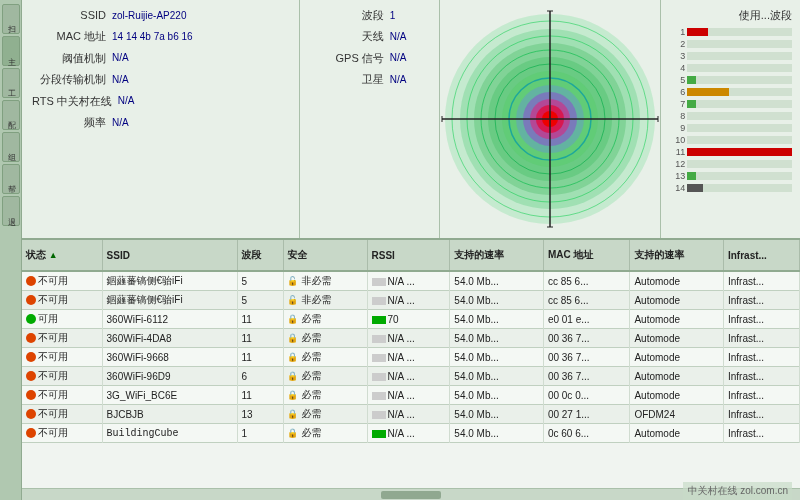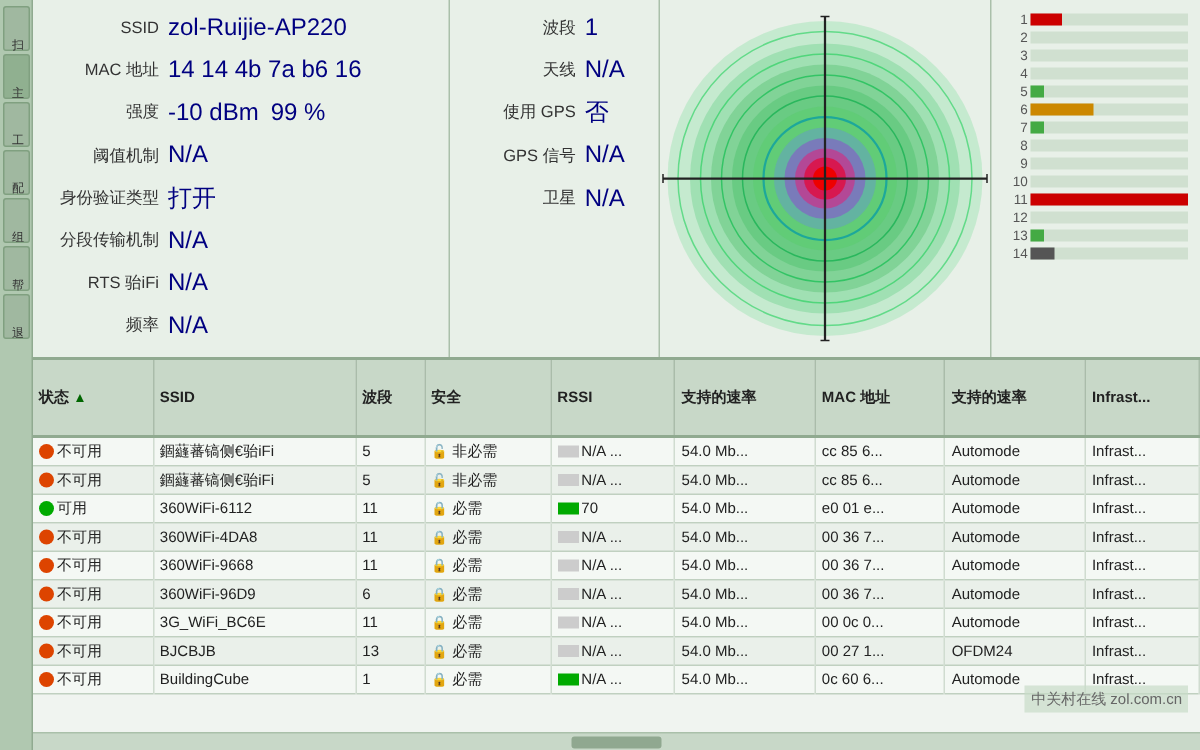--- a/index.html
+++ b/index.html
@@ -76,21 +76,21 @@
     .info-label {
       color: #333;
       min-width: 80px;
       text-align: right;
       padding-right: 6px;
       font-size: 11px;
     }
 
     .info-value {
       color: #000080;
-      font-size: 16px;
+      font-size: 10px;
     }
 
     .info-center {
       width: 160px;
       padding: 8px 10px;
       border-right: 1px solid #aac0aa;
     }
 
     
     .radar-area {
@@ -172,21 +172,21 @@
       border-collapse: collapse;
       font-size: 10px;
     }
 
     thead tr {
       background: #c8d8c8;
       border-bottom: 2px solid #90aa90;
     }
 
     thead th {
-      padding: 18px 4px;
+      padding: 8px 4px;
       text-align: left;
       color: #222;
       font-weight: bold;
       border-right: 1px solid #aabcaa;
       white-space: nowrap;
     }
 
     tbody tr {
       border-bottom: 1px solid #c0d0c0;
       background: #f4f8f4;
@@ -234,21 +234,21 @@
       width: 60px;
       height: 8px;
       background: #90a890;
       border-radius: 2px;
       margin: 0 auto;
     }
 
     
     .watermark {
       position: absolute;
-      bottom: 25px;
+      bottom: 0;
       right: 8px;
       font-size: 10px;
       color: #666;
       background: rgba(200,220,200,0.7);
       padding: 2px 4px;
     }
   </style>
 </head>
 <body>
 
@@ -267,58 +267,45 @@
   <div class="info-left">
     <div class="info-row">
       <span class="info-label">SSID</span>
       <span class="info-value">zol-Ruijie-AP220</span>
     </div>
     <div class="info-row">
       <span class="info-label">MAC 地址</span>
       <span class="info-value">14 14 4b 7a b6 16</span>
     </div>
     <div class="info-row">
-      <span class="info-label">强度</span>
-      <span class="info-value" style="margin-right:8px;">-10 dBm</span>
-      <span class="info-value">99 %</span>
-    </div>
-    <div class="info-row">
       <span class="info-label">阈值机制</span>
       <span class="info-value">N/A</span>
     </div>
     <div class="info-row">
-      <span class="info-label">身份验证类型</span>
-      <span class="info-value">打开</span>
-    </div>
-    <div class="info-row">
       <span class="info-label">分段传输机制</span>
       <span class="info-value">N/A</span>
     </div>
     <div class="info-row">
-      <span class="info-label">RTS 骀iFi</span>
+      <span class="info-label">RTS 中关村在线</span>
       <span class="info-value">N/A</span>
     </div>
     <div class="info-row">
       <span class="info-label">频率</span>
       <span class="info-value">N/A</span>
     </div>
   </div>
 
   <div class="info-center">
     <div class="info-row">
       <span class="info-label">波段</span>
       <span class="info-value">1</span>
     </div>
     <div class="info-row">
       <span class="info-label">天线</span>
       <span class="info-value">N/A</span>
-    </div>
-    <div class="info-row">
-      <span class="info-label">使用 GPS</span>
-      <span class="info-value">否</span>
     </div>
     <div class="info-row">
       <span class="info-label">GPS 信号</span>
       <span class="info-value">N/A</span>
     </div>
     <div class="info-row">
       <span class="info-label">卫星</span>
       <span class="info-value">N/A</span>
     </div>
   </div>
@@ -346,20 +333,21 @@
       <line x1="2" y1="110" x2="218" y2="110" stroke="#222" stroke-width="1.5"></line>
 
       <line x1="107" y1="2" x2="113" y2="2" stroke="#222" stroke-width="1"></line>
       <line x1="107" y1="218" x2="113" y2="218" stroke="#222" stroke-width="1"></line>
       <line x1="2" y1="107" x2="2" y2="113" stroke="#222" stroke-width="1"></line>
       <line x1="218" y1="107" x2="218" y2="113" stroke="#222" stroke-width="1"></line>
     </svg>
   </div>
 
   <div class="chart-right">
+    <div class="chart-title">使用...波段</div>
     <div id="bar-chart-container">
         <div class="bar-row">
           <div class="bar-num">1</div>
           <div class="bar-track">
             <div class="bar-fill" style="width: 20%; background: rgb(204, 0, 0);"></div>
           </div>
         </div>
         <div class="bar-row">
           <div class="bar-num">2</div>
           <div class="bar-track"></div>
@@ -528,21 +516,21 @@
             <td>13</td>
             <td><span style="font-size:9px">🔒</span> 必需</td>
             <td><span style="display:inline-block;width:14px;height:8px;background:#cccccc;vertical-align:middle;margin-right:2px"></span>N/A ...</td>
             <td>54.0 Mb...</td>
             <td>00 27 1...</td>
             <td>OFDM24</td>
             <td>Infrast...</td>
           </tr>
           <tr>
             <td><span class="status-dot" style="background:#dd4400"></span>不可用</td>
-            <td style="max-width: 100px;">BuildingCube</td>
+            <td style="max-width: 100px; font-family: Liberation Mono, monospace;">BuildingCube</td>
             <td>1</td>
             <td><span style="font-size:9px">🔒</span> 必需</td>
             <td><span style="display:inline-block;width:14px;height:8px;background:#00aa00;vertical-align:middle;margin-right:2px"></span>N/A ...</td>
             <td>54.0 Mb...</td>
             <td>0c 60 6...</td>
             <td>Automode</td>
             <td>Infrast...</td>
           </tr>
         </tbody>
     </table>

